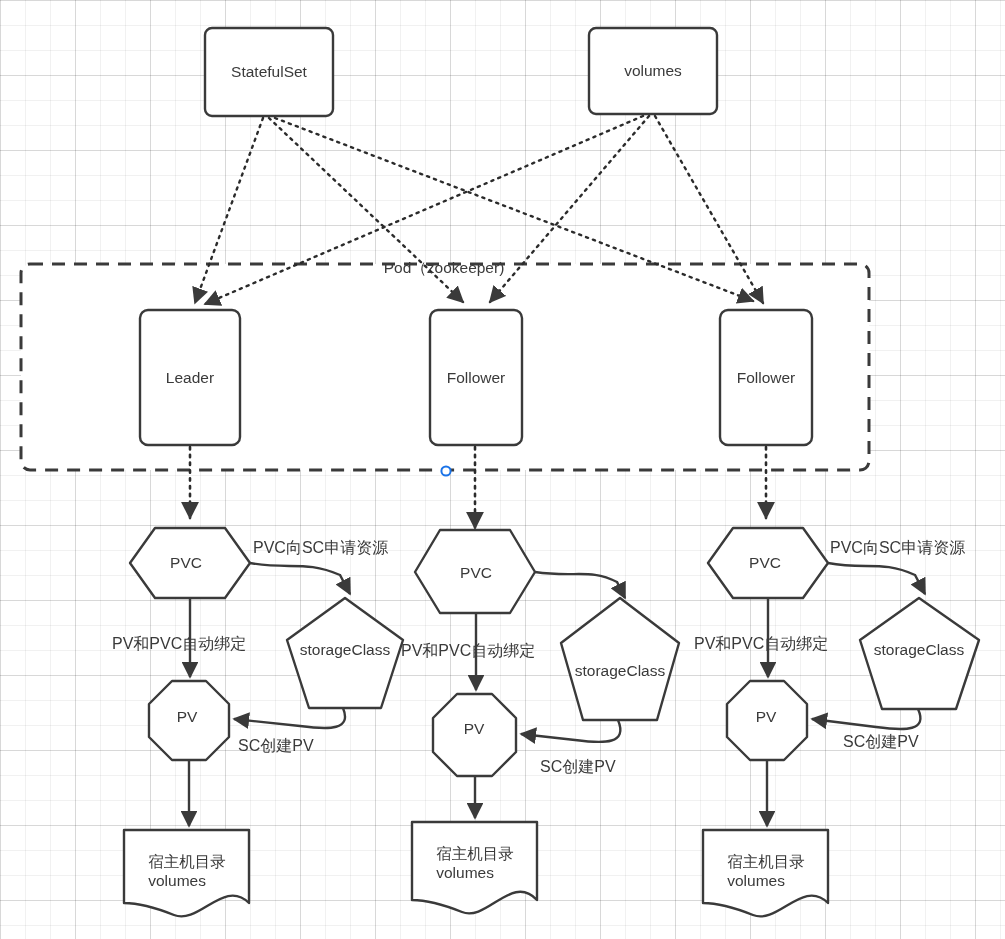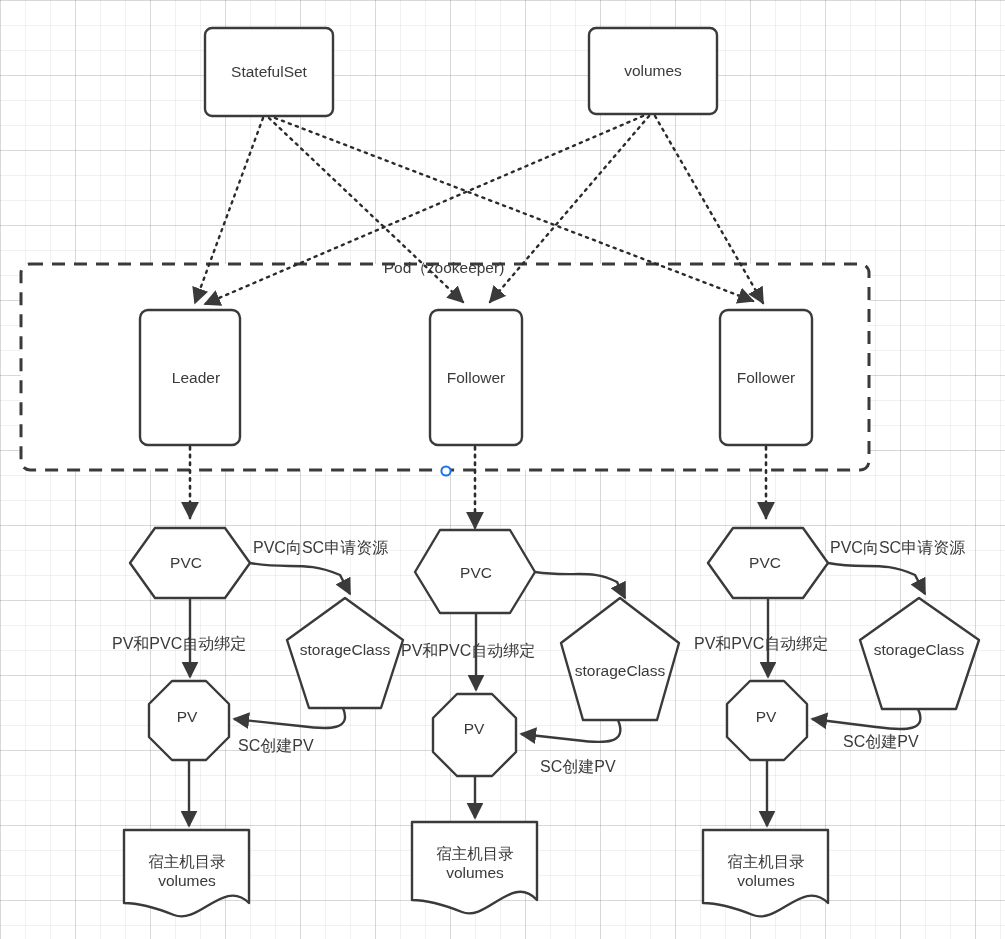--- a/index.html
+++ b/index.html
@@ -31,21 +31,21 @@
     position:absolute;
     color:#3a3a3a;
     font-size:15px;
     line-height:1.25;
     white-space:nowrap;
     pointer-events:none;
     -webkit-user-select:none;
     user-select:none;
   }
   .lbl.ctr{ transform:translate(-50%,-50%); }
-  .lbl.mid{ text-align:center; }
+  .lbl.mid{ text-align:left; }
   .node-txt{ font-size:15.5px; }
   .edge-txt{ font-size:16px; }
 </style>
 </head>
 <body>
 
 <div id="canvas">
 
   <svg class="layer" viewBox="0 0 1005 939" xmlns="http://www.w3.org/2000/svg">
     <defs>
@@ -130,21 +130,21 @@
     </g>
 
     <circle cx="446" cy="471" r="4.6" fill="#ffffff" stroke="#1a73e8" stroke-width="2"></circle>
   </svg>
 
   <div class="lbl ctr node-txt" style="left:269px;top:72px;">StatefulSet</div>
   <div class="lbl ctr node-txt" style="left:653px;top:71px;">volumes</div>
 
   <div class="lbl ctr node-txt" style="left:444px;top:268px;">Pod（zookeeper)</div>
 
-  <div class="lbl ctr node-txt" style="left:196px;top:378px;text-align:right;">Leader</div>
+  <div class="lbl ctr node-txt" style="left:190px;top:378px;text-align:right;">Leader</div>
   <div class="lbl ctr node-txt" style="left:476px;top:378px;">Follower</div>
   <div class="lbl ctr node-txt" style="left:766px;top:378px;">Follower</div>
 
   <div class="lbl ctr node-txt" style="left:186px;top:563px;">PVC</div>
   <div class="lbl ctr node-txt" style="left:345px;top:650px;">storageClass</div>
   <div class="lbl ctr node-txt" style="left:187px;top:717px;">PV</div>
   <div class="lbl ctr mid node-txt" style="left:187px;top:871px;">
     <div>宿主机目录</div>
     <div>volumes</div>
   </div>

